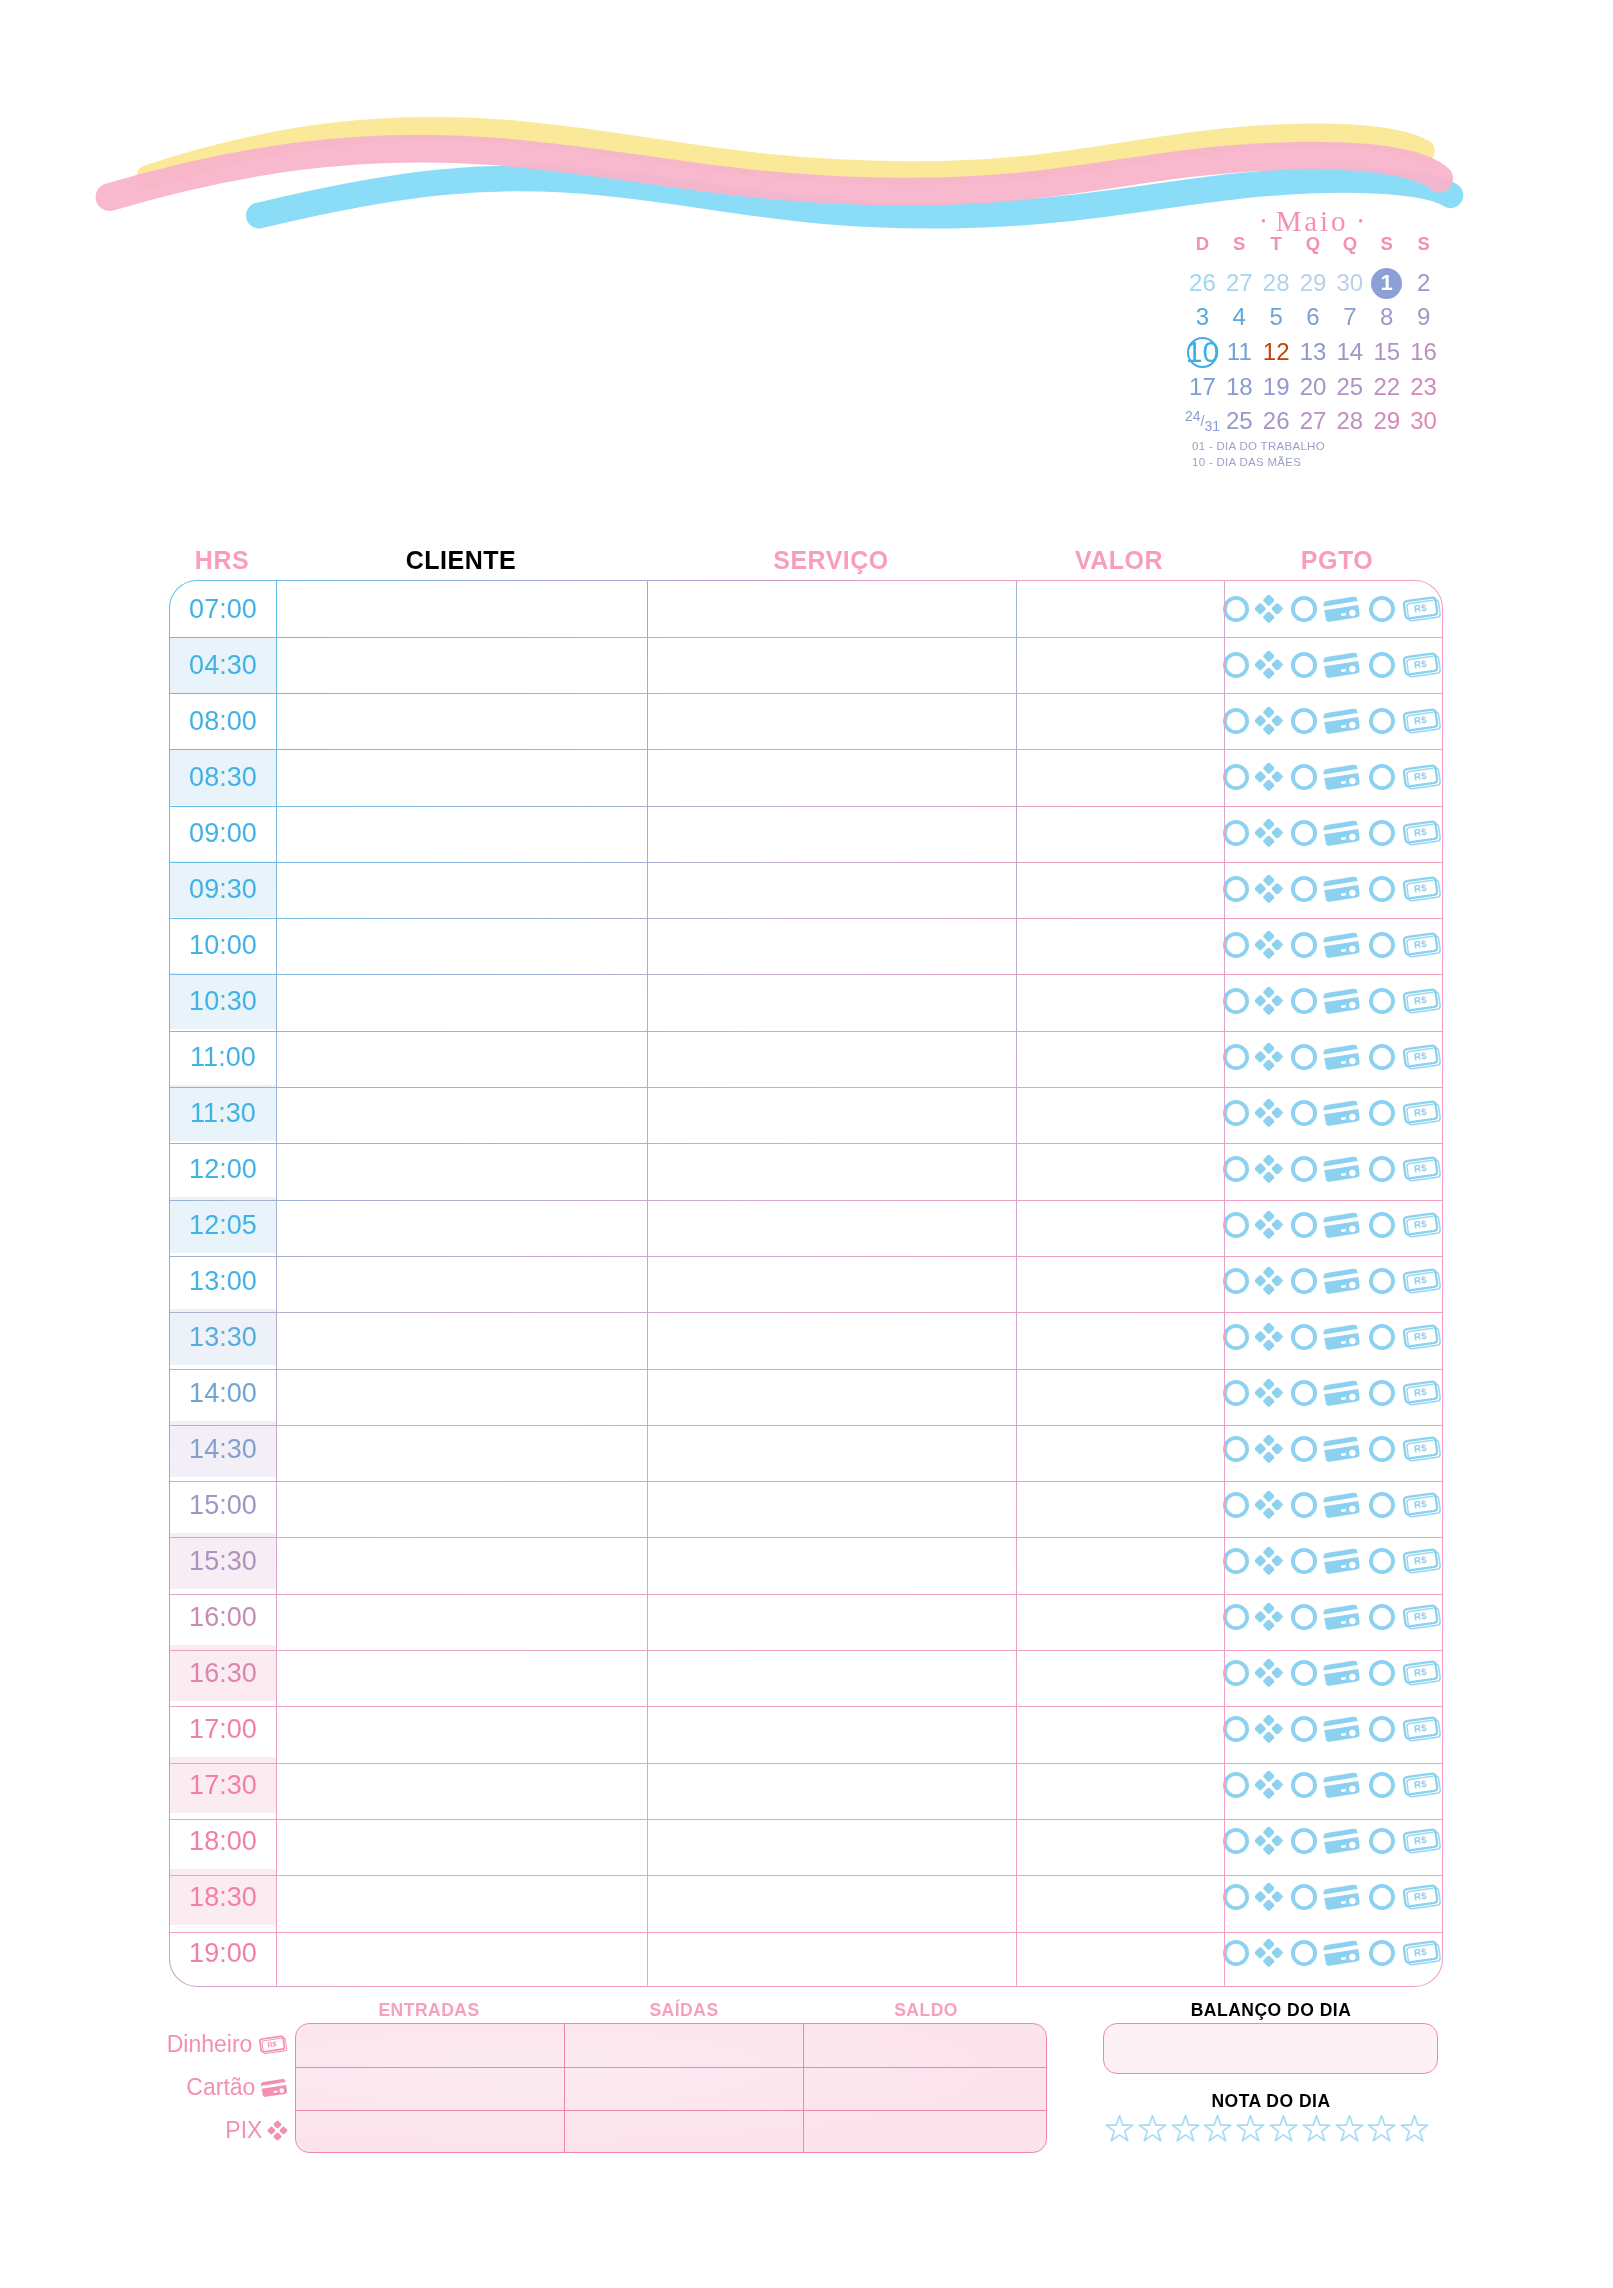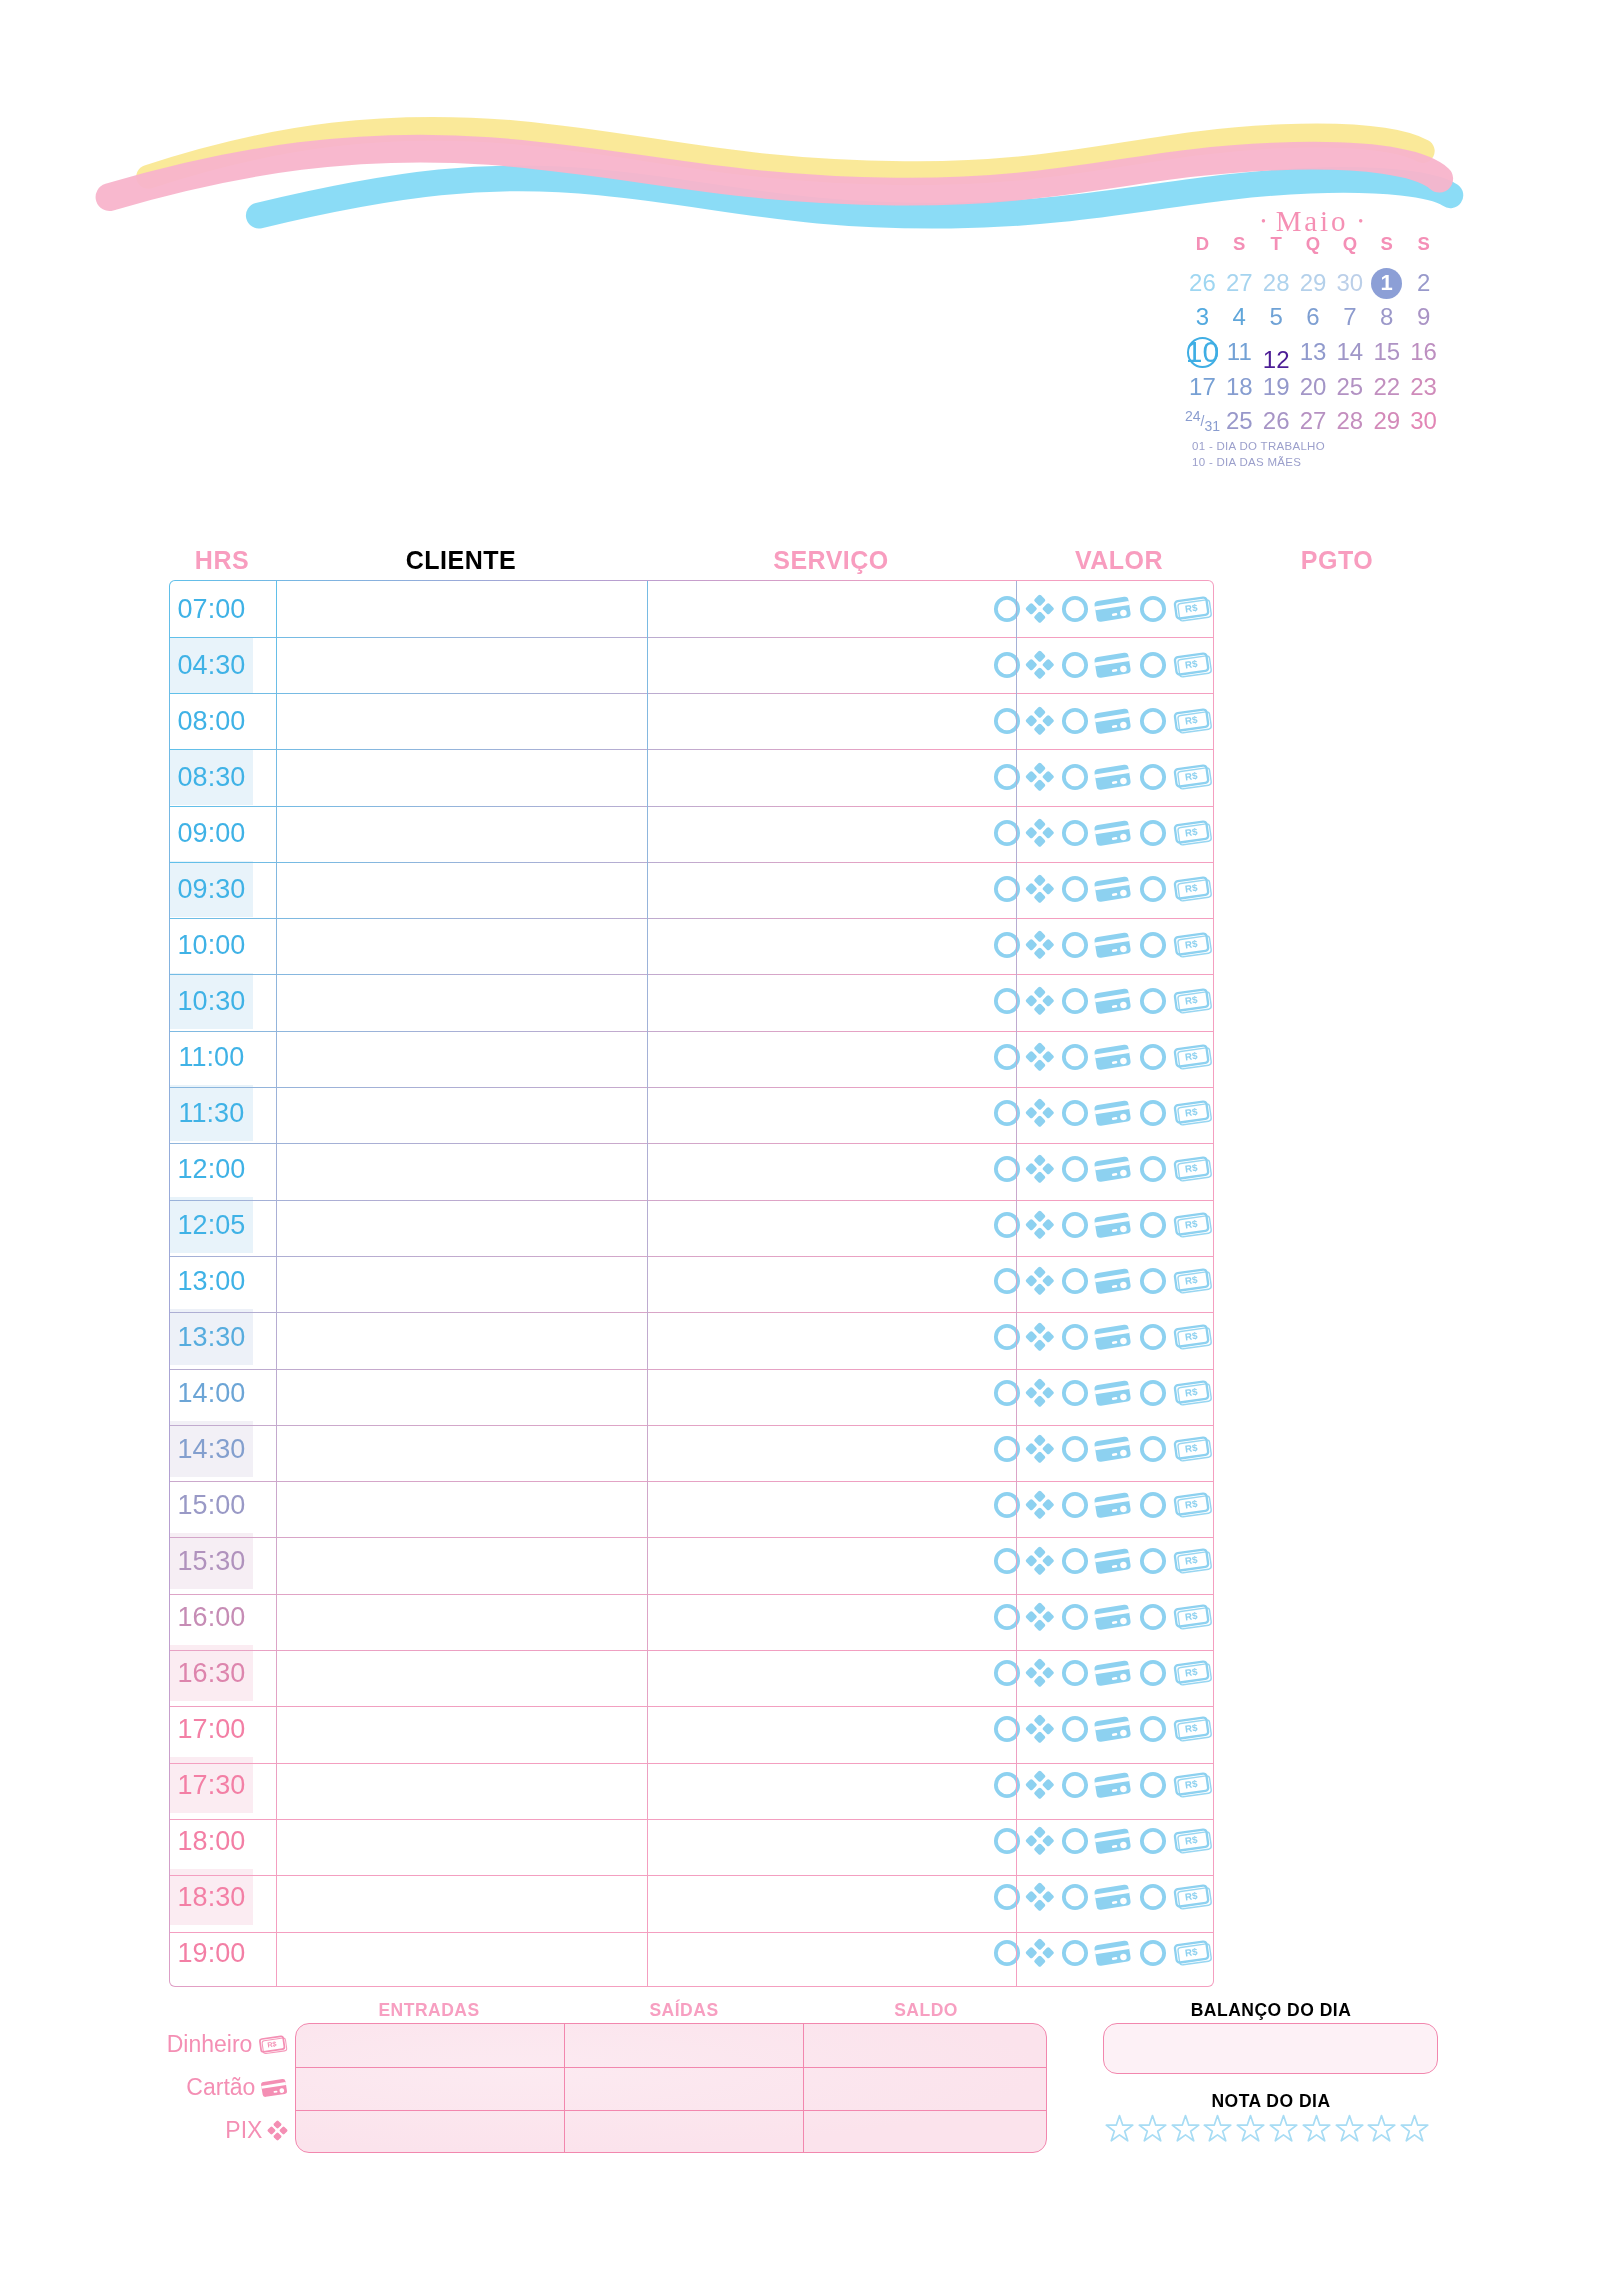--- a/index.html
+++ b/index.html
@@ -21,22 +21,22 @@
       font-size:24px;}
   .daycell.prev{opacity:.5;}
   .daycell .ring{width:31px;height:31px;border-radius:50%;display:flex;align-items:center;justify-content:center;}
   .split{font-size:14px;letter-spacing:0;}
   .split .a{position:relative;top:-4.6px;}
   .split .b{position:relative;top:4.6px;}
   .cal-notes{position:absolute;left:1192px;top:439px;font-size:11.5px;letter-spacing:0.3px;line-height:15.7px;}
 
   
   .sch-head{position:absolute;top:546px;font-size:25px;font-weight:bold;letter-spacing:0.5px;white-space:nowrap;text-align:center;}
-  .sched-table{position:absolute;left:169px;top:580px;width:1045px;height:1407px;
-      border:1.5px solid transparent;border-radius:6px;box-sizing:border-box;
+  .sched-table{position:absolute;left:169px;top:580px;width:1274px;height:1407px;
+      border:1.5px solid transparent;border-radius:28px;box-sizing:border-box;
       background:linear-gradient(#fff,#fff) padding-box,
                  linear-gradient(115deg,#5FC0EA 0%,#B79FD0 26%,#F49FC0 46%) border-box;}
   .sched-inner{position:relative;width:100%;height:100%;border-radius:26px;overflow:hidden;}
   .srow{position:relative;display:flex;height:56px;}
   .srow .hrs{width:106px;display:flex;align-items:center;justify-content:center;font-size:27px;}
   .srow .c1{width:371px;}
   .srow .c2{width:369px;}
   .srow .c3{width:208px;}
   .srow .pgto{width:220px;display:flex;align-items:center;justify-content:center;gap:7.4px;}
   .pay{display:inline-flex;align-items:center;gap:3.7px;}
@@ -104,21 +104,21 @@
           <span class="daycell" style="color: rgb(126, 159, 210);">6</span>
           <span class="daycell" style="color: rgb(141, 155, 206);">7</span>
           <span class="daycell" style="color: rgb(155, 152, 201);">8</span>
           <span class="daycell" style="color: rgb(170, 148, 197);">9</span>
         </div>
         <div class="cal-week" style="top: 335px;">
           <span class="daycell">
             <span class="ring" style="border:2.3px solid #3FAEE4;color:#3FAEE4;box-sizing:border-box;font-size:30px">10</span>
           </span>
           <span class="daycell" style="color: rgb(115, 161, 213);">11</span>
-          <span class="daycell" style="color: #4c1d95; margin-top: 8px;">12</span>
+          <span class="daycell" style="color: #c2410c;">12</span>
           <span class="daycell" style="color: rgb(144, 154, 205);">13</span>
           <span class="daycell" style="color: rgb(159, 151, 200);">14</span>
           <span class="daycell" style="color: rgb(174, 147, 196);">15</span>
           <span class="daycell" style="color: rgb(189, 143, 192);">16</span>
         </div>
         <div class="cal-week" style="top: 370px;">
           <span class="daycell" style="color: rgb(119, 160, 212);">17</span>
           <span class="daycell" style="color: rgb(134, 157, 208);">18</span>
           <span class="daycell" style="color: rgb(148, 153, 203);">19</span>
           <span class="daycell" style="color: rgb(163, 150, 199);">20</span>

